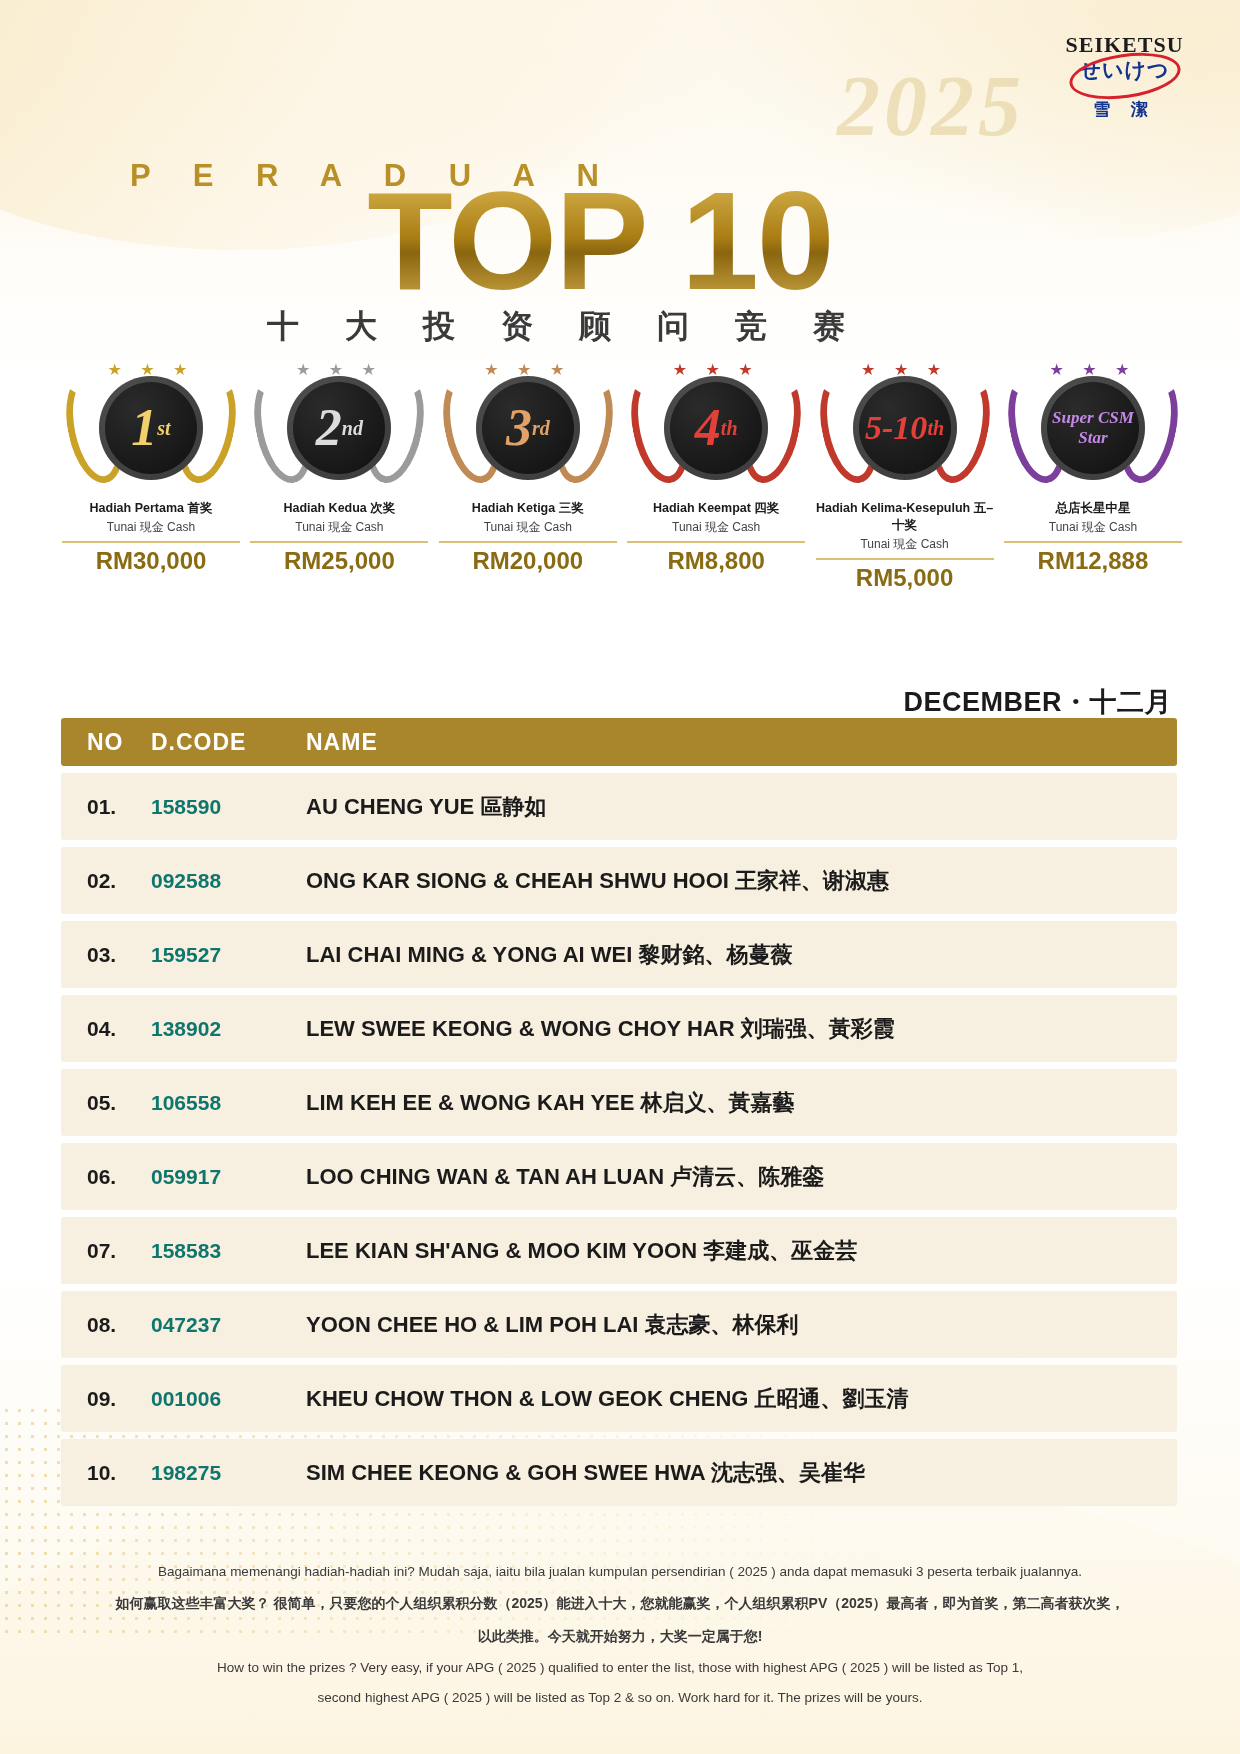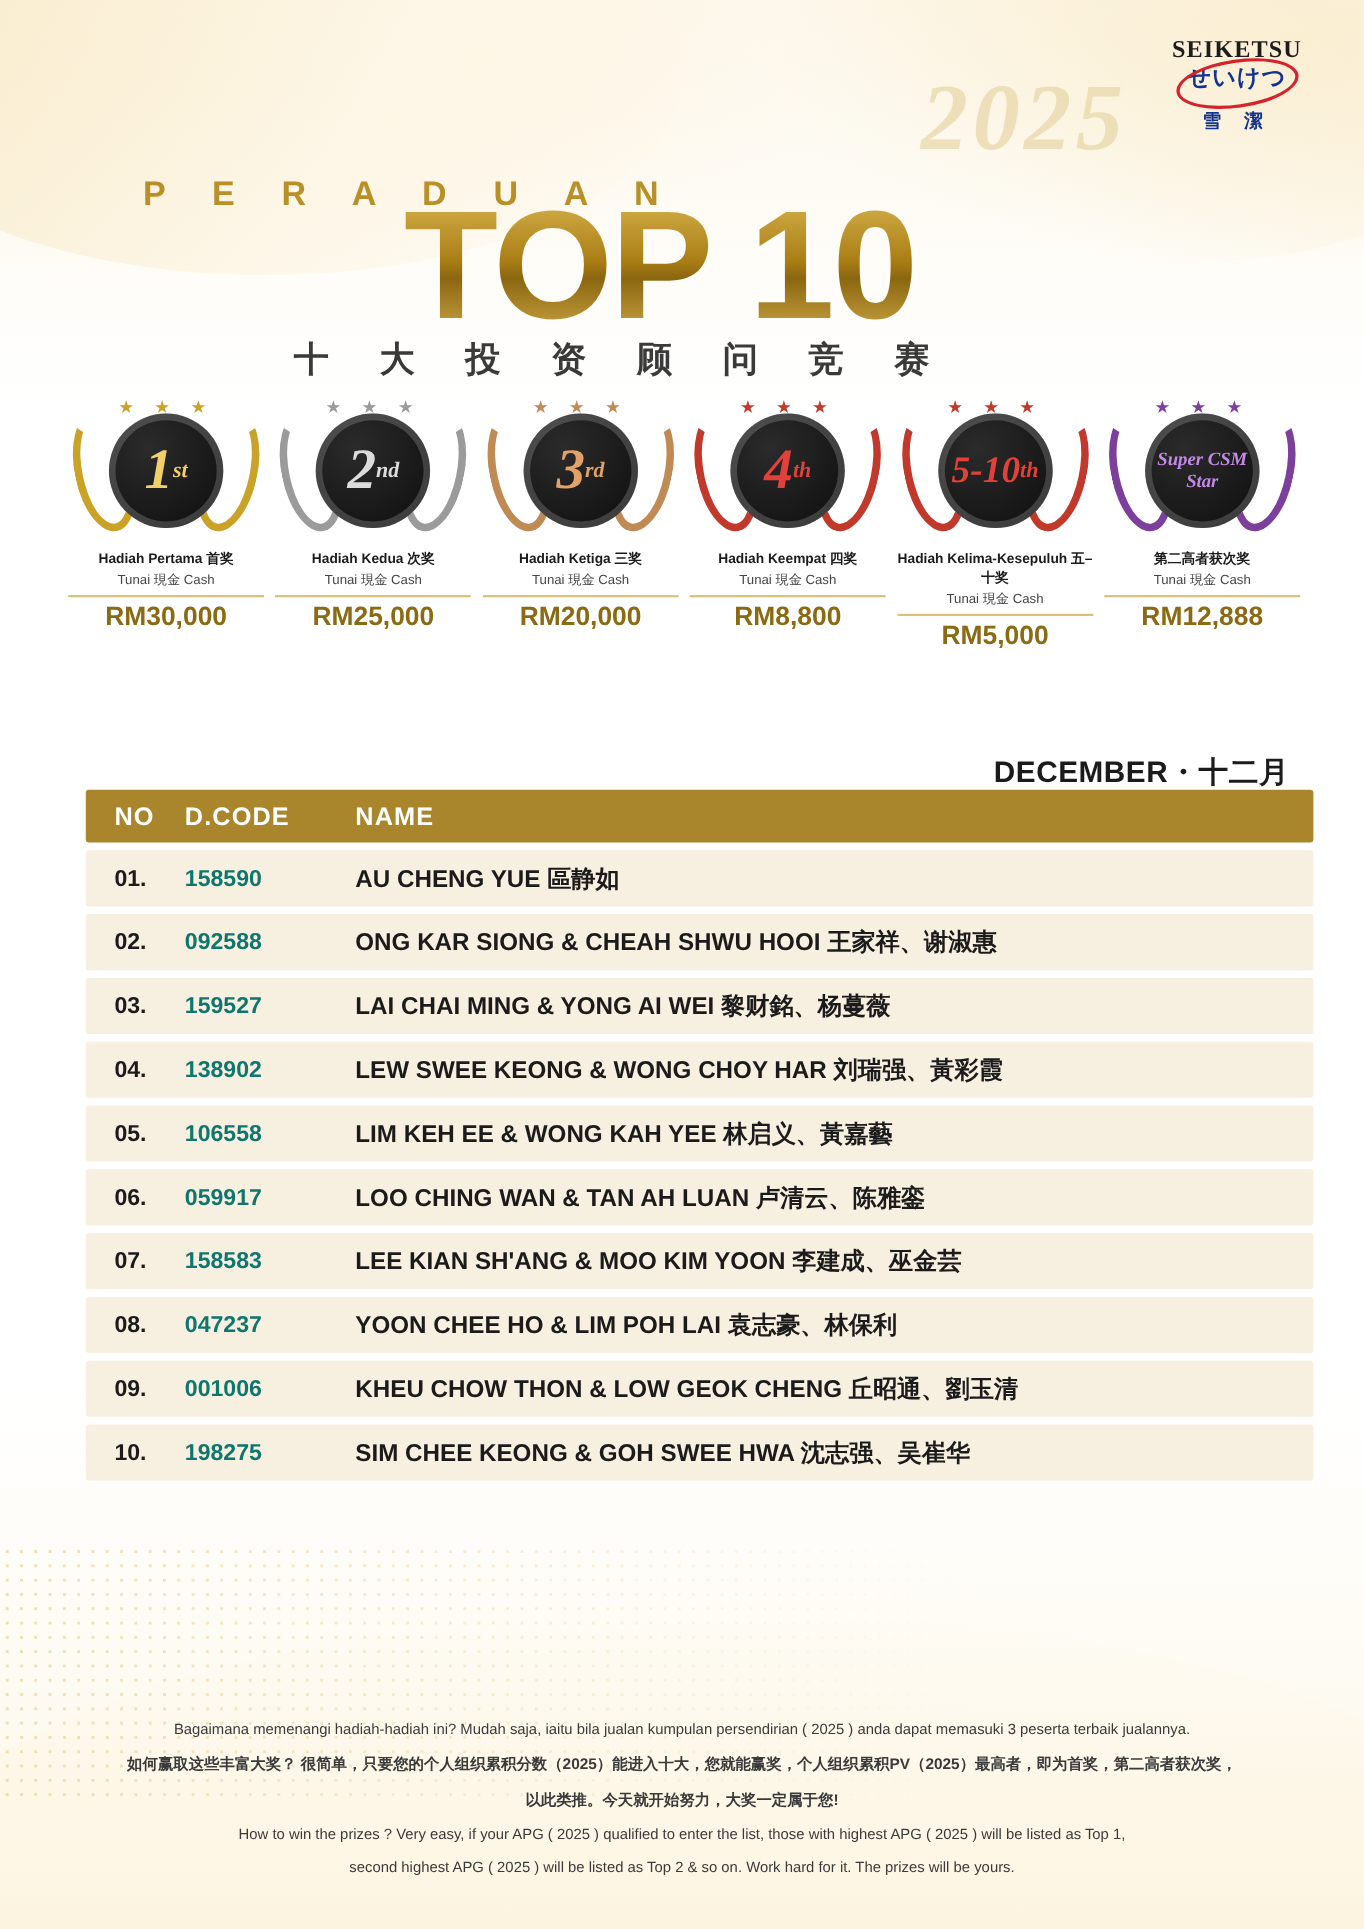--- a/index.html
+++ b/index.html
@@ -145,31 +145,31 @@
     margin-top: 5px; font-size: 24px; font-weight: 700; color: #8a6a12;
     border-top: 2px solid #d8c079; padding-top: 4px;
   }
 
   .month {
     position: absolute; right: 68px; top: 684px;
     font-size: 27px; font-weight: 700; color: #1b1b1b; letter-spacing: .5px;
   }
 
   
-  .table { position: absolute; left: 78px; top: 718px; width: 1116px; }
+  .table { position: absolute; left: 61px; top: 718px; width: 1116px; }
   .t-head {
     background: #a9862c; color: #fff; height: 48px;
     display: flex; align-items: center;
     border-radius: 3px;
   }
   .t-head .c-no { width: 90px; padding-left: 26px; font-size: 23px; font-weight: 700; letter-spacing: 1px; }
   .t-head .c-code { width: 155px; font-size: 23px; font-weight: 700; letter-spacing: 1px; }
   .t-head .c-name { flex: 1; font-size: 23px; font-weight: 700; letter-spacing: 1px; }
   .t-row {
-    height: 51px; display: flex; align-items: center;
+    height: 67px; display: flex; align-items: center;
     background: #f7efdf; margin-top: 7px; border-radius: 3px;
   }
   .t-row .c-no { width: 90px; padding-left: 26px; font-size: 21px; font-weight: 700; color: #1b1b1b; }
   .t-row .c-code { width: 155px; font-size: 21px; font-weight: 700; color: #0f766e; }
   .t-row .c-name { flex: 1; font-size: 22px; font-weight: 700; color: #1b1b1b; padding-right: 12px; }
 
   
   .footer {
     position: absolute; left: 0; bottom: 46px; width: 1240px; text-align: center;
     color: #3a3a3a;
@@ -279,21 +279,21 @@
 
     <div class="medal m6">
       <div class="wreath">
         <span class="leafL"></span>
           <span class="leafR"></span>
         <span class="stars">★ ★ ★</span>
         <span class="disc">
           <span class="csm">Super CSM Star</span>
         </span>
       </div>
-      <div class="m-label">第二高者获次奖</div>
+      <div class="m-label">总店长星中星</div>
       <div class="m-cash">Tunai 現金 Cash</div>
       <div class="m-amt">RM12,888</div>
     </div>
   </div>
 
   <div class="month">DECEMBER・十二月</div>
 
   <div class="table">
     <div class="t-head">
       <div class="c-no">NO</div>

